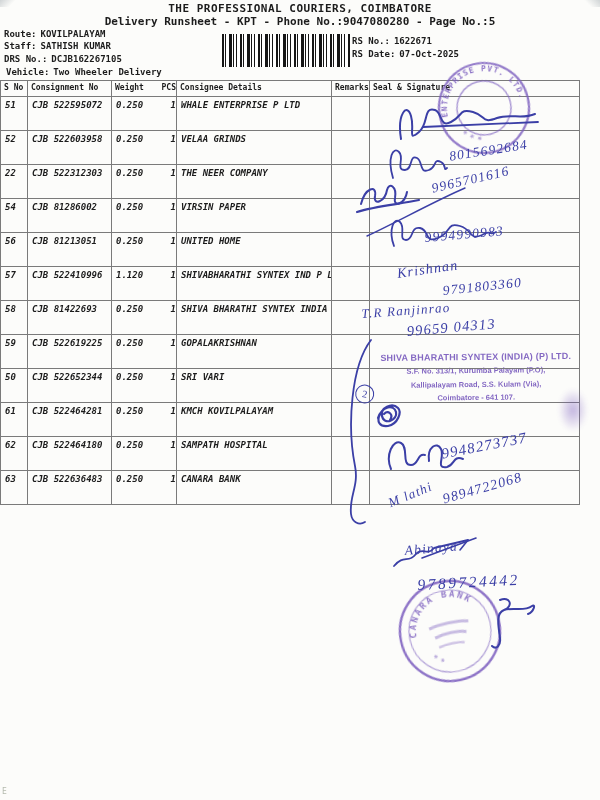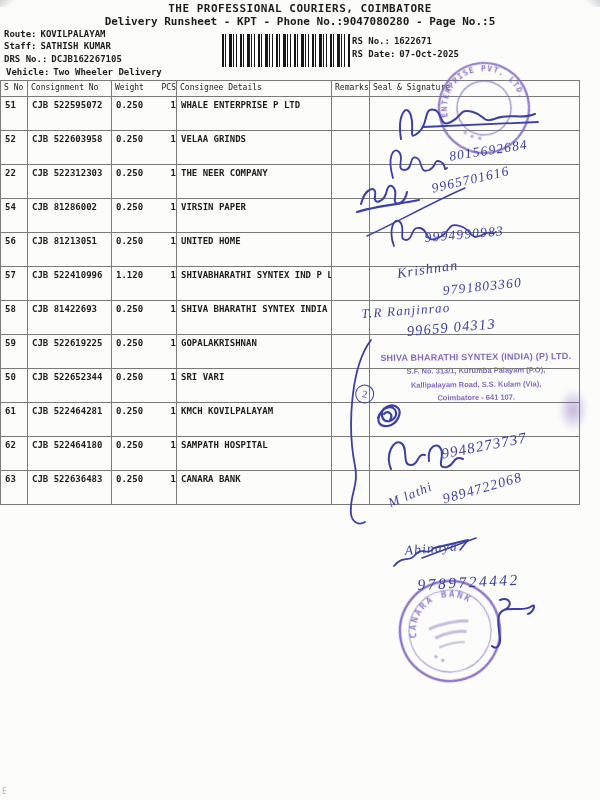--- a/index.html
+++ b/index.html
@@ -19,22 +19,22 @@
   .doc-subtitle{top:15px;left:0;width:600px;text-align:center;font-size:11px;font-weight:bold;color:var(--text-black);}
   .meta{font-size:9px;font-weight:bold;color:var(--text-black);white-space:nowrap;}
   .meta .lbl{margin-right:4px;}
   .barcode{left:222px;top:34px;width:128px;height:33px;
     background:repeating-linear-gradient(90deg,#161616 0 2px,#fff 2px 3px,#161616 3px 4px,#fff 4px 7px,#161616 7px 10px,#fff 10px 11px,#161616 11px 12px,#fff 12px 14px,#161616 14px 15px,#fff 15px 18px);}
   
   table.grid{position:absolute;left:0;top:80px;border-collapse:collapse;table-layout:fixed;width:579px;z-index:1;}
   table.grid td,table.grid th{border:1px solid var(--line-gray);vertical-align:top;overflow:hidden;
       font-family:"DejaVu Sans Mono",monospace;color:var(--text-black);}
   table.grid thead tr{height:16px;}
-  table.grid tbody tr{height:34px;}
-  table.grid th{font-size:8px;font-weight:normal;text-align:left;padding:2px 0 0 3px;white-space:nowrap;}
+  table.grid tbody tr{height:34px;font-style:italic;}
+  table.grid th{font-size:8px;font-weight:bold;text-align:left;padding:2px 0 0 3px;white-space:nowrap;}
   table.grid td{font-size:9px;font-weight:bold;padding:3px 0 0 4px;white-space:nowrap;}
   td.wp,th.wp{padding-right:5px;}
   .wp-flex{display:flex;justify-content:space-between;}
   th.seal-h{padding-left:22px;}
   
   .ink{color:var(--ink-blue);z-index:3;transform-origin:left top;pointer-events:none;}
   .hw{font-family:"Liberation Serif",serif;font-style:italic;white-space:nowrap;letter-spacing:1.2px;}
   svg.sig{z-index:3;color:var(--ink-blue);pointer-events:none;}
   svg.sig path,svg.sig line{fill:none;stroke:currentColor;stroke-linecap:round;stroke-linejoin:round;}
   .circled{width:17px;height:17px;border:1.6px solid var(--ink-blue);border-radius:50%;

